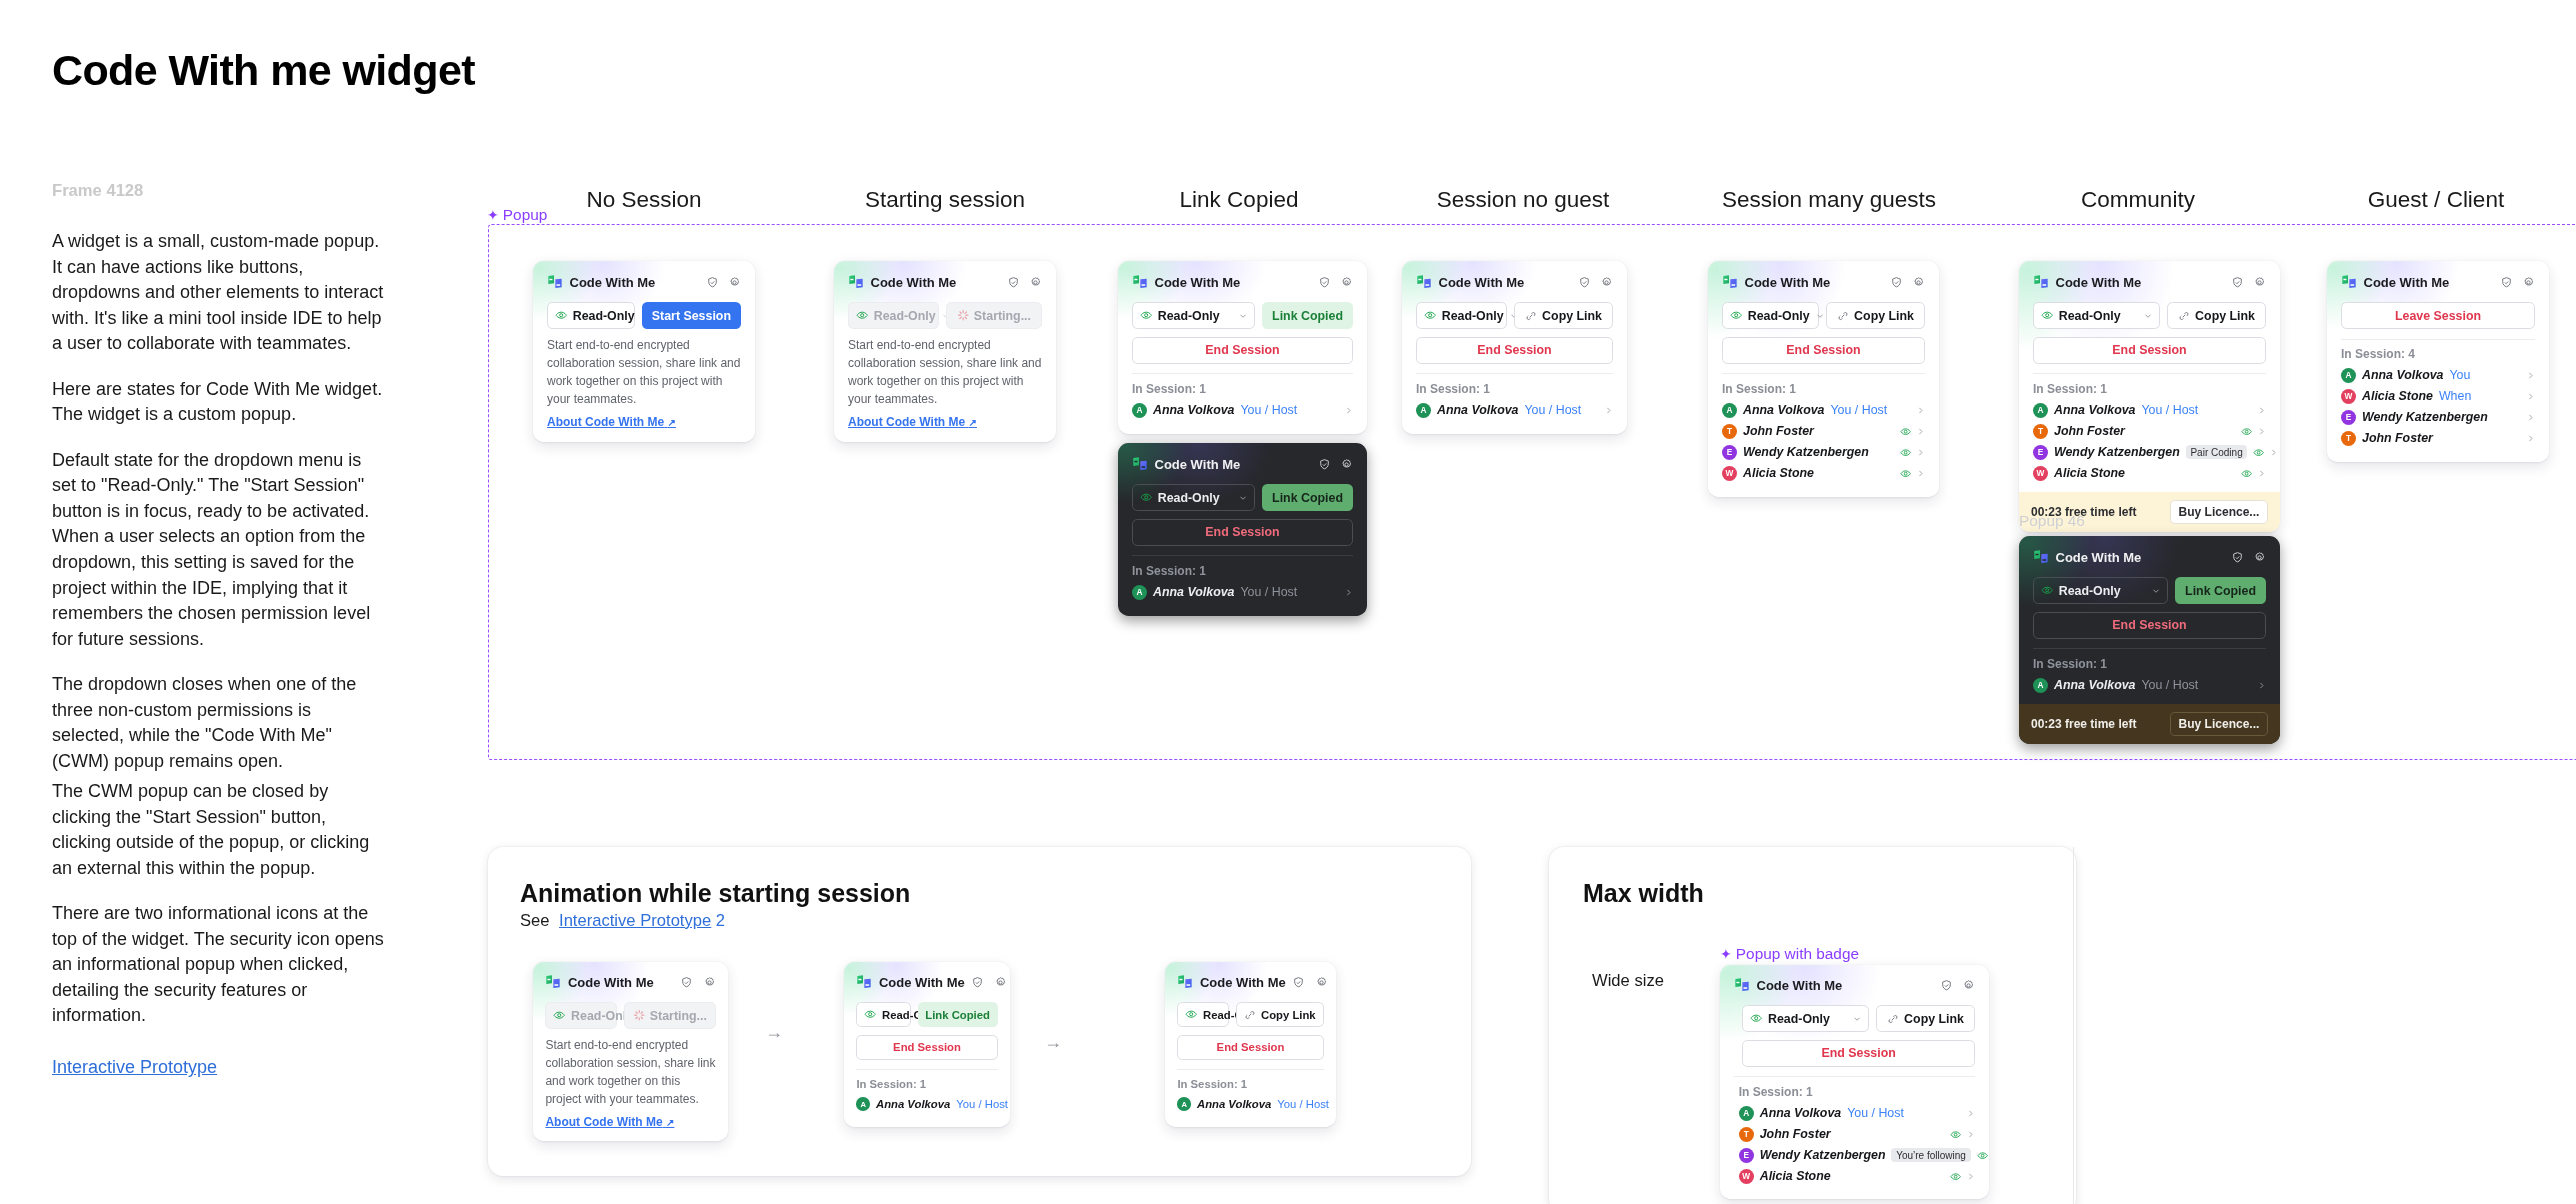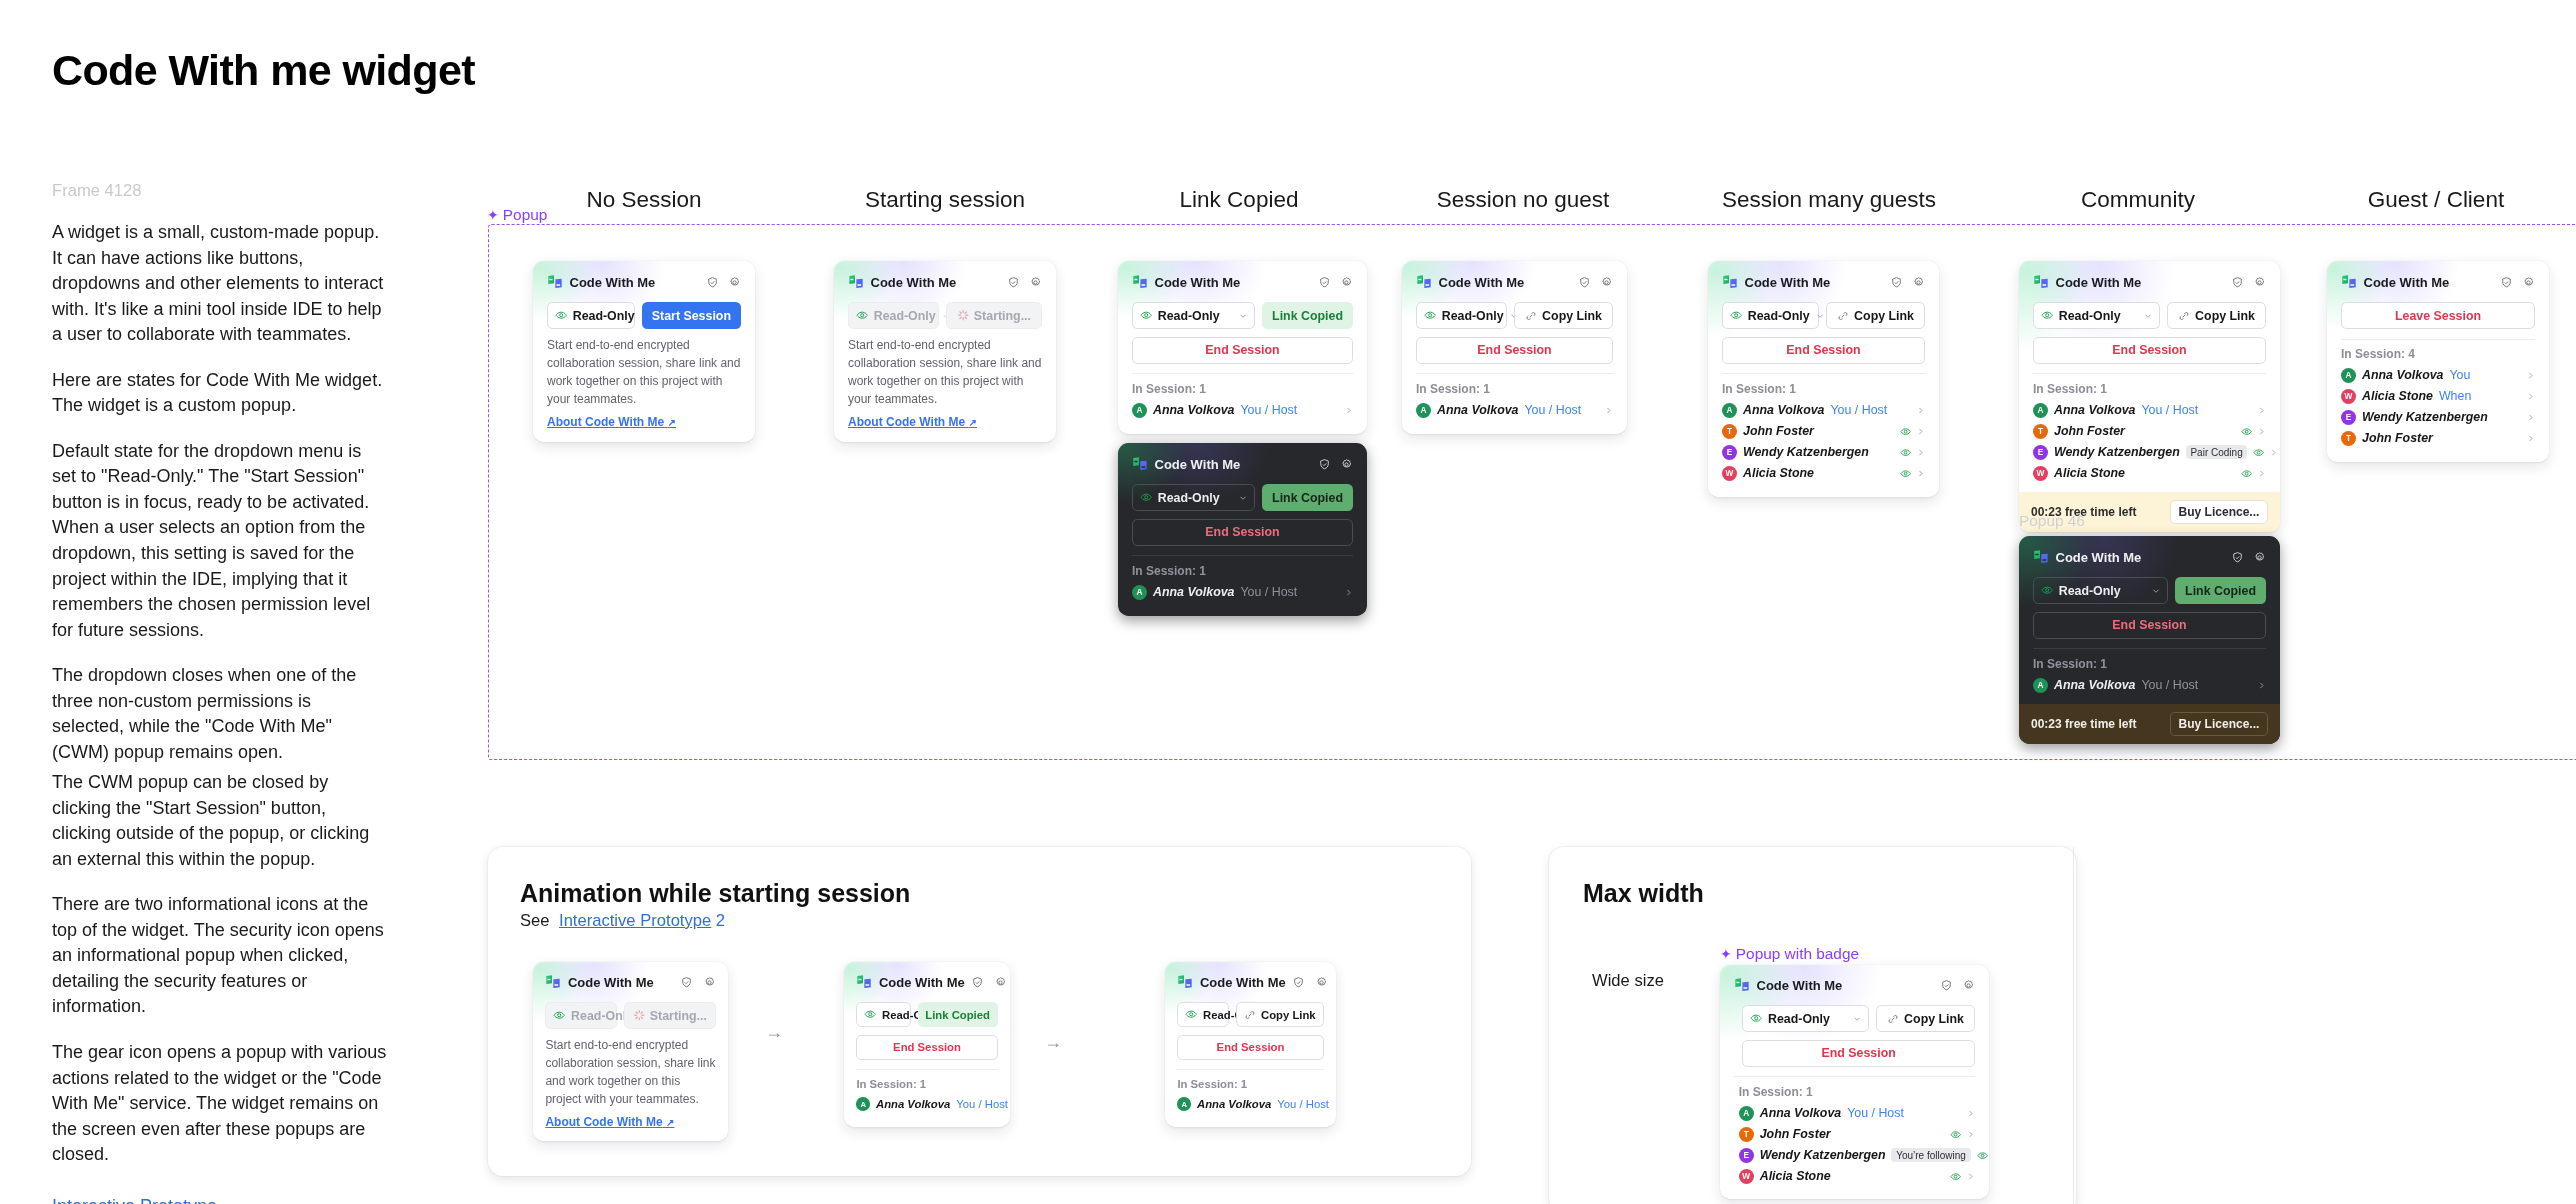--- a/index.html
+++ b/index.html
@@ -15,21 +15,21 @@
   .page-title {
     position: absolute; left: 52px; top: 46px;
     font-size: 43px; font-weight: bold; color: #000; letter-spacing: -0.6px;
   }
 
   
   .desc-col {
     position: absolute; left: 52px; top: 181px; width: 335px;
   }
   .frame-label {
-    font-size: 16.6px; color: #c9c9c9; margin-bottom: 19px; font-weight: 400;
+    font-size: 16.6px; color: #c9c9c9; margin-bottom: 28px; font-weight: 700;
   }
   .desc-para {
     font-size: 18px; line-height: 1.42; color: #1a1a1a; margin-bottom: 20px;
   }
   .desc-link {
     font-size: 18px; color: #2e6fd9; text-decoration: underline; display: inline-block;
     margin-top: 8.3px;
   }
 
   
@@ -216,21 +216,20 @@
 <div class="page-title">Code With me widget</div>
 
 <div class="desc-col">
   <div class="frame-label">Frame 4128</div>
   <div class="desc-para">A widget is a small, custom-made popup. It can have actions like buttons, dropdowns and other elements to interact with. It's like a mini tool inside IDE to help a user to collaborate with teammates.</div>
   <div class="desc-para">Here are states for Code With Me widget. The widget is a custom popup.</div>
   <div class="desc-para">Default state for the dropdown menu is set to "Read-Only." The "Start Session" button is in focus, ready to be activated. When a user selects an option from the dropdown, this setting is saved for the project within the IDE, implying that it remembers the chosen permission level for future sessions.</div>
   <div class="desc-para" style="margin-bottom:4.7px">The dropdown closes when one of the three non-custom permissions is selected, while the "Code With Me" (CWM) popup remains open.</div>
   <div class="desc-para">The CWM popup can be closed by clicking the "Start Session" button, clicking outside of the popup, or clicking an external this within the popup.</div>
   <div class="desc-para">There are two informational icons at the top of the widget. The security icon opens an informational popup when clicked, detailing the security features or information.</div>
-  <div class="desc-para">The gear icon opens a popup with various actions related to the widget or the "Code With Me" service. The widget remains on the screen even after these popups are closed.</div>
   <a class="desc-link" href="#">Interactive Prototype</a>
 </div>
 
 <div class="col-head" style="left:644px">No Session</div>
 <div class="col-head" style="left:945px">Starting  session</div>
 <div class="col-head" style="left:1239px">Link Copied</div>
 <div class="col-head" style="left:1523px">Session no guest</div>
 <div class="col-head" style="left:1829px">Session many guests</div>
 <div class="col-head" style="left:2138px">Community</div>
 <div class="col-head" style="left:2436px">Guest / Client</div>

